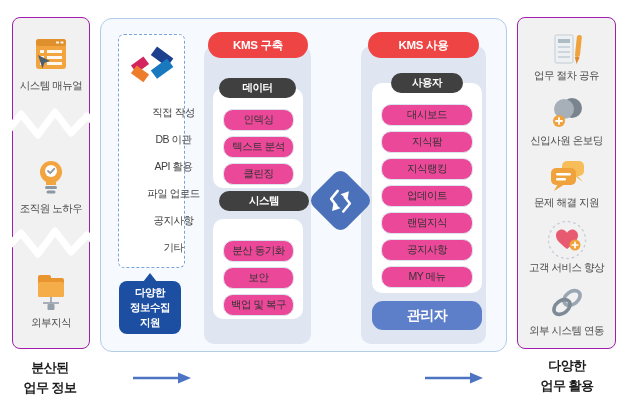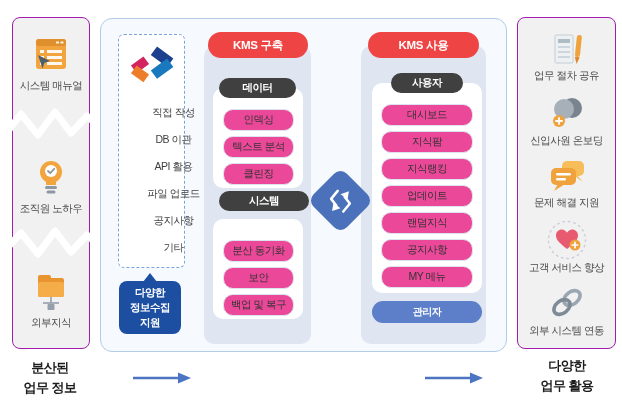--- a/index.html
+++ b/index.html
@@ -27,21 +27,21 @@
   .callout::before{content:"";position:absolute;top:-8px;left:50%;transform:translateX(-50%);
            border-left:7px solid transparent;border-right:7px solid transparent;border-bottom:9px solid #1c4ea2;}
   .kms-panel{position:absolute;background:#dfe6f1;border-radius:10px;}
   .kms-header{position:absolute;height:26px;border-radius:13px;background:#ef4444;color:#fff;font-weight:bold;
               font-size:11.5px;display:flex;align-items:center;justify-content:center;z-index:2;letter-spacing:-0.3px;}
   .card{position:absolute;background:#fff;border-radius:10px;}
   .group-pill{position:absolute;height:20px;border-radius:10px;background:#404040;color:#fff;font-size:10.5px;
               font-weight:bold;display:flex;align-items:center;justify-content:center;z-index:2;letter-spacing:-0.5px;}
   .item-btn{position:absolute;height:20px;border-radius:10px;background:#ec4899;border:1px solid #dde3ee;
             color:#333;font-size:10.5px;display:flex;align-items:center;justify-content:center;letter-spacing:-0.5px;}
-  .admin-pill{position:absolute;height:22px;border-radius:11px;background:#5d7ec9;color:#fff;font-size:10px;
+  .admin-pill{position:absolute;height:29px;border-radius:11px;background:#5d7ec9;color:#fff;font-size:14px;
               font-weight:bold;display:flex;align-items:center;justify-content:center;letter-spacing:-0.5px;font-family:Liberation Mono, monospace;}
   .diamond{position:absolute;left:216px;top:158px;width:47px;height:47px;background:#4a71ba;border-radius:9px;
            transform:rotate(45deg);display:flex;align-items:center;justify-content:center;z-index:3;}
   .diamond svg{transform:rotate(-45deg);}
 </style>
 </head>
 <body>
 
 <div class="stage">
 

